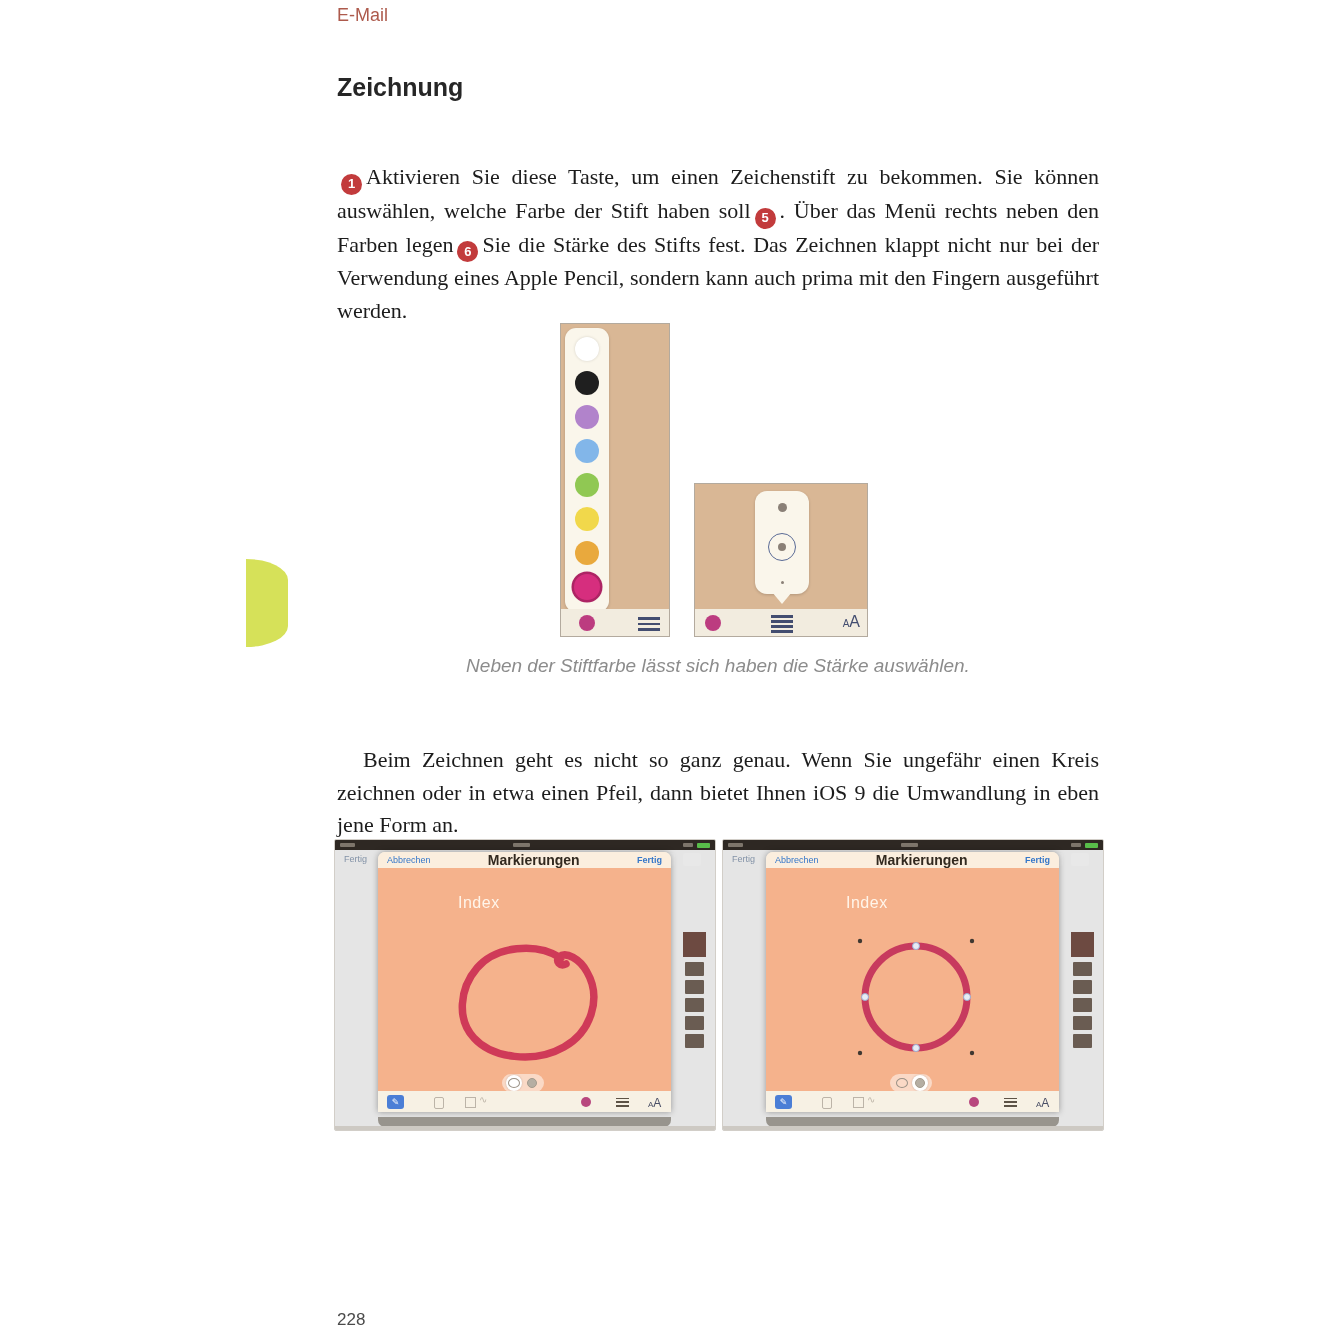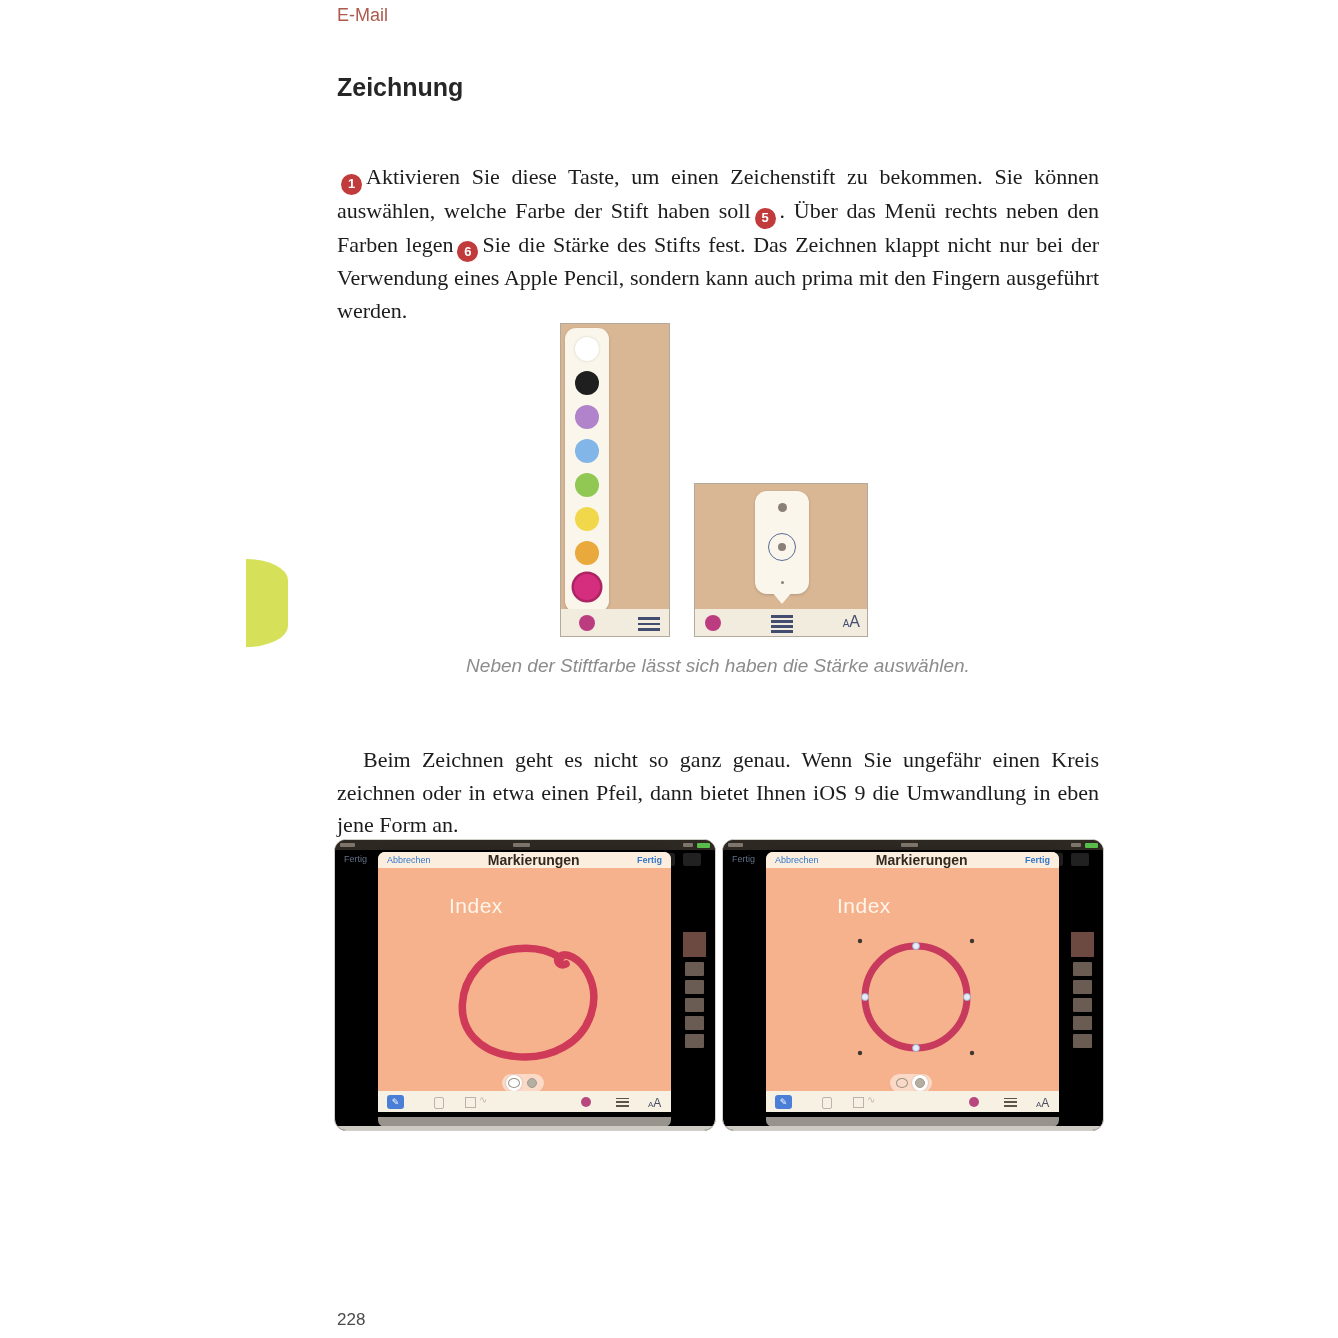--- a/index.html
+++ b/index.html
@@ -51,42 +51,42 @@
   .popup-ptr{position:absolute;left:77px;top:108px;width:0;height:0;
              border-left:10px solid transparent;border-right:10px solid transparent;
              border-top:12px solid #faf6eb;}
   .th-dot-s{width:9px;height:9px;border-radius:50%;background:#8a8077;}
   .th-ring{width:26px;height:26px;border-radius:50%;border:1.6px solid #5a6b96;
            display:flex;align-items:center;justify-content:center;}
   .th-ring i{display:block;width:8px;height:8px;border-radius:50%;background:#8a8077;}
   .th-dot-t{width:3px;height:3px;border-radius:50%;background:#8a8077;}
 
   
-  .shot{width:380px;height:290px;background:#000000;border:1px solid #d2cec8;
-        box-sizing:content-box;overflow:hidden;border-radius:12px;}
+  .shot{width:380px;height:290px;background:#e5e5e5;border:1px solid #d2cec8;
+        box-sizing:content-box;overflow:hidden;border-radius:2px;}
   .sb{position:absolute;left:0;top:0;right:0;height:10px;background:#2e2823;}
   .sb i{position:absolute;background:#7d756b;border-radius:1px;display:block;}
   .sb .l{left:5px;top:3px;width:15px;height:4px;}
   .sb .c{left:178px;top:3px;width:17px;height:4px;}
   .sb .r2{right:22px;top:3px;width:10px;height:4px;}
   .sb .bat{right:5px;top:2.5px;width:13px;height:5px;background:#58bd4a;}
   .bg-done{position:absolute;left:9px;top:14px;font-size:9px;color:#72849d;opacity:.85;}
   .bg-ic{position:absolute;top:13px;width:18px;height:13px;background:rgba(255,255,255,.13);border-radius:2px;}
   .bg-red{position:absolute;right:9px;top:92px;width:23px;height:25px;background:#6d4a41;}
   .bg-col{position:absolute;right:11px;top:122px;width:19px;display:flex;flex-direction:column;gap:4px;}
   .bg-col i{display:block;height:14px;background:#6a5c52;border-radius:1px;}
   .modal{position:absolute;left:43px;top:12px;width:293px;height:260px;background:#f7f1e4;
          border-radius:7px 7px 0 0;box-shadow:0 0 6px rgba(0,0,0,.35);}
   .m-head{position:absolute;left:0;top:0;right:0;height:16px;background:#fbeede;
           border-radius:7px 7px 0 0;display:flex;align-items:center;padding:0 9px;box-sizing:border-box;}
   .m-cancel{font-size:9px;color:#3577c9;}
   .m-title{flex:1;text-align:center;font-size:14px;font-weight:bold;color:#32291f;}
   .m-done{font-size:9px;font-weight:bold;color:#3577c9;}
   .m-body{position:absolute;left:0;top:16px;right:0;bottom:21px;background:#f5b28c;overflow:hidden;}
-  .doc-title{position:absolute;left:71px;top:26px;font-size:21px;font-weight:300;
+  .doc-title{position:absolute;left:80px;top:26px;font-size:16px;font-weight:300;
              color:#fff5ea;letter-spacing:.5px;}
   .draw{position:absolute;left:0;top:0;}
   .toggle{position:absolute;left:124px;top:206px;width:42px;height:18px;border-radius:9px;
           background:rgba(255,255,255,.5);display:flex;align-items:center;justify-content:center;gap:2px;}
   .tg{width:16px;height:16px;border-radius:8px;display:flex;align-items:center;justify-content:center;}
   .tg.sel{background:#fff;box-shadow:0 0 2px rgba(0,0,0,.2);}
   .tg .oval{width:10px;height:8px;border:1.3px solid #9b9287;border-radius:50%;}
   .tg .ball{width:10px;height:10px;border-radius:50%;background:#b5aea3;border:1px solid #a39a8c;box-sizing:border-box;}
   .m-foot{position:absolute;left:0;bottom:0;right:0;height:21px;background:#f7f1e4;}
   .pen-btn{position:absolute;left:9px;top:3.5px;width:17px;height:14px;background:#4b7ed6;border-radius:3px;

